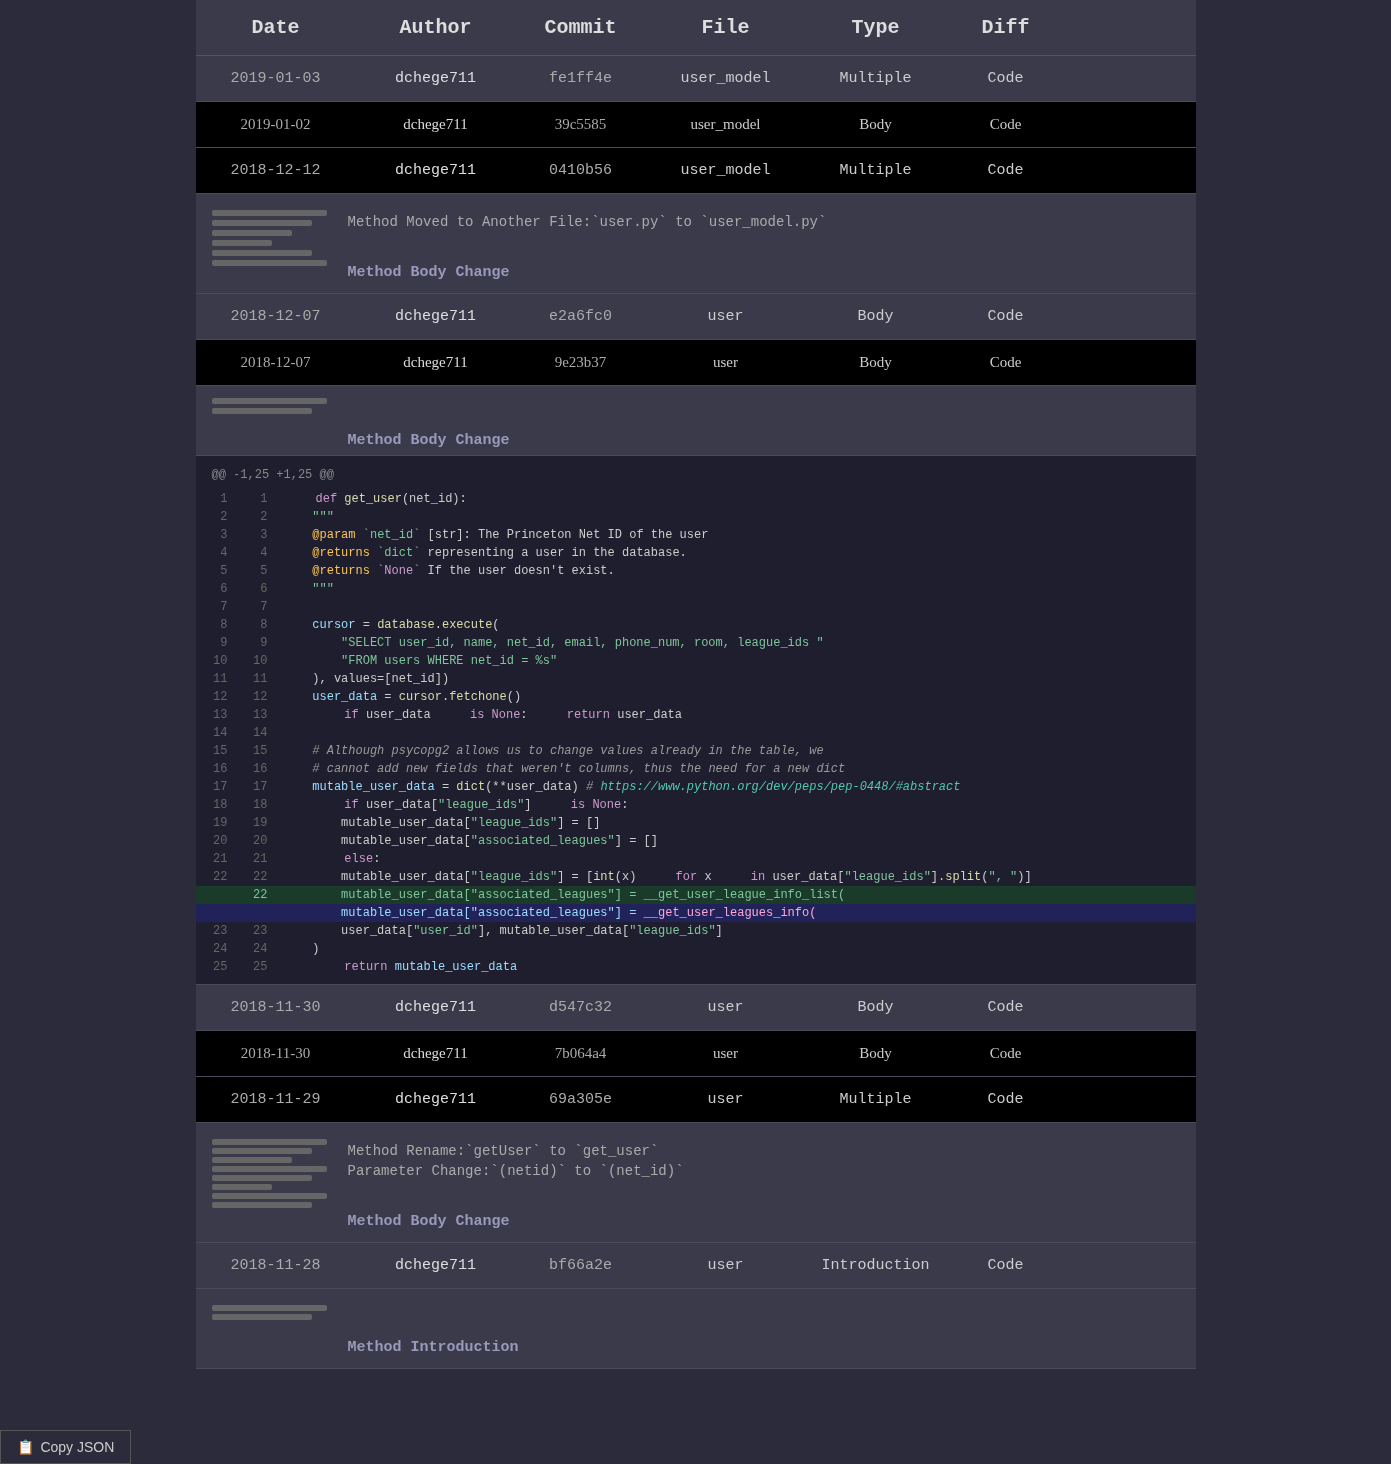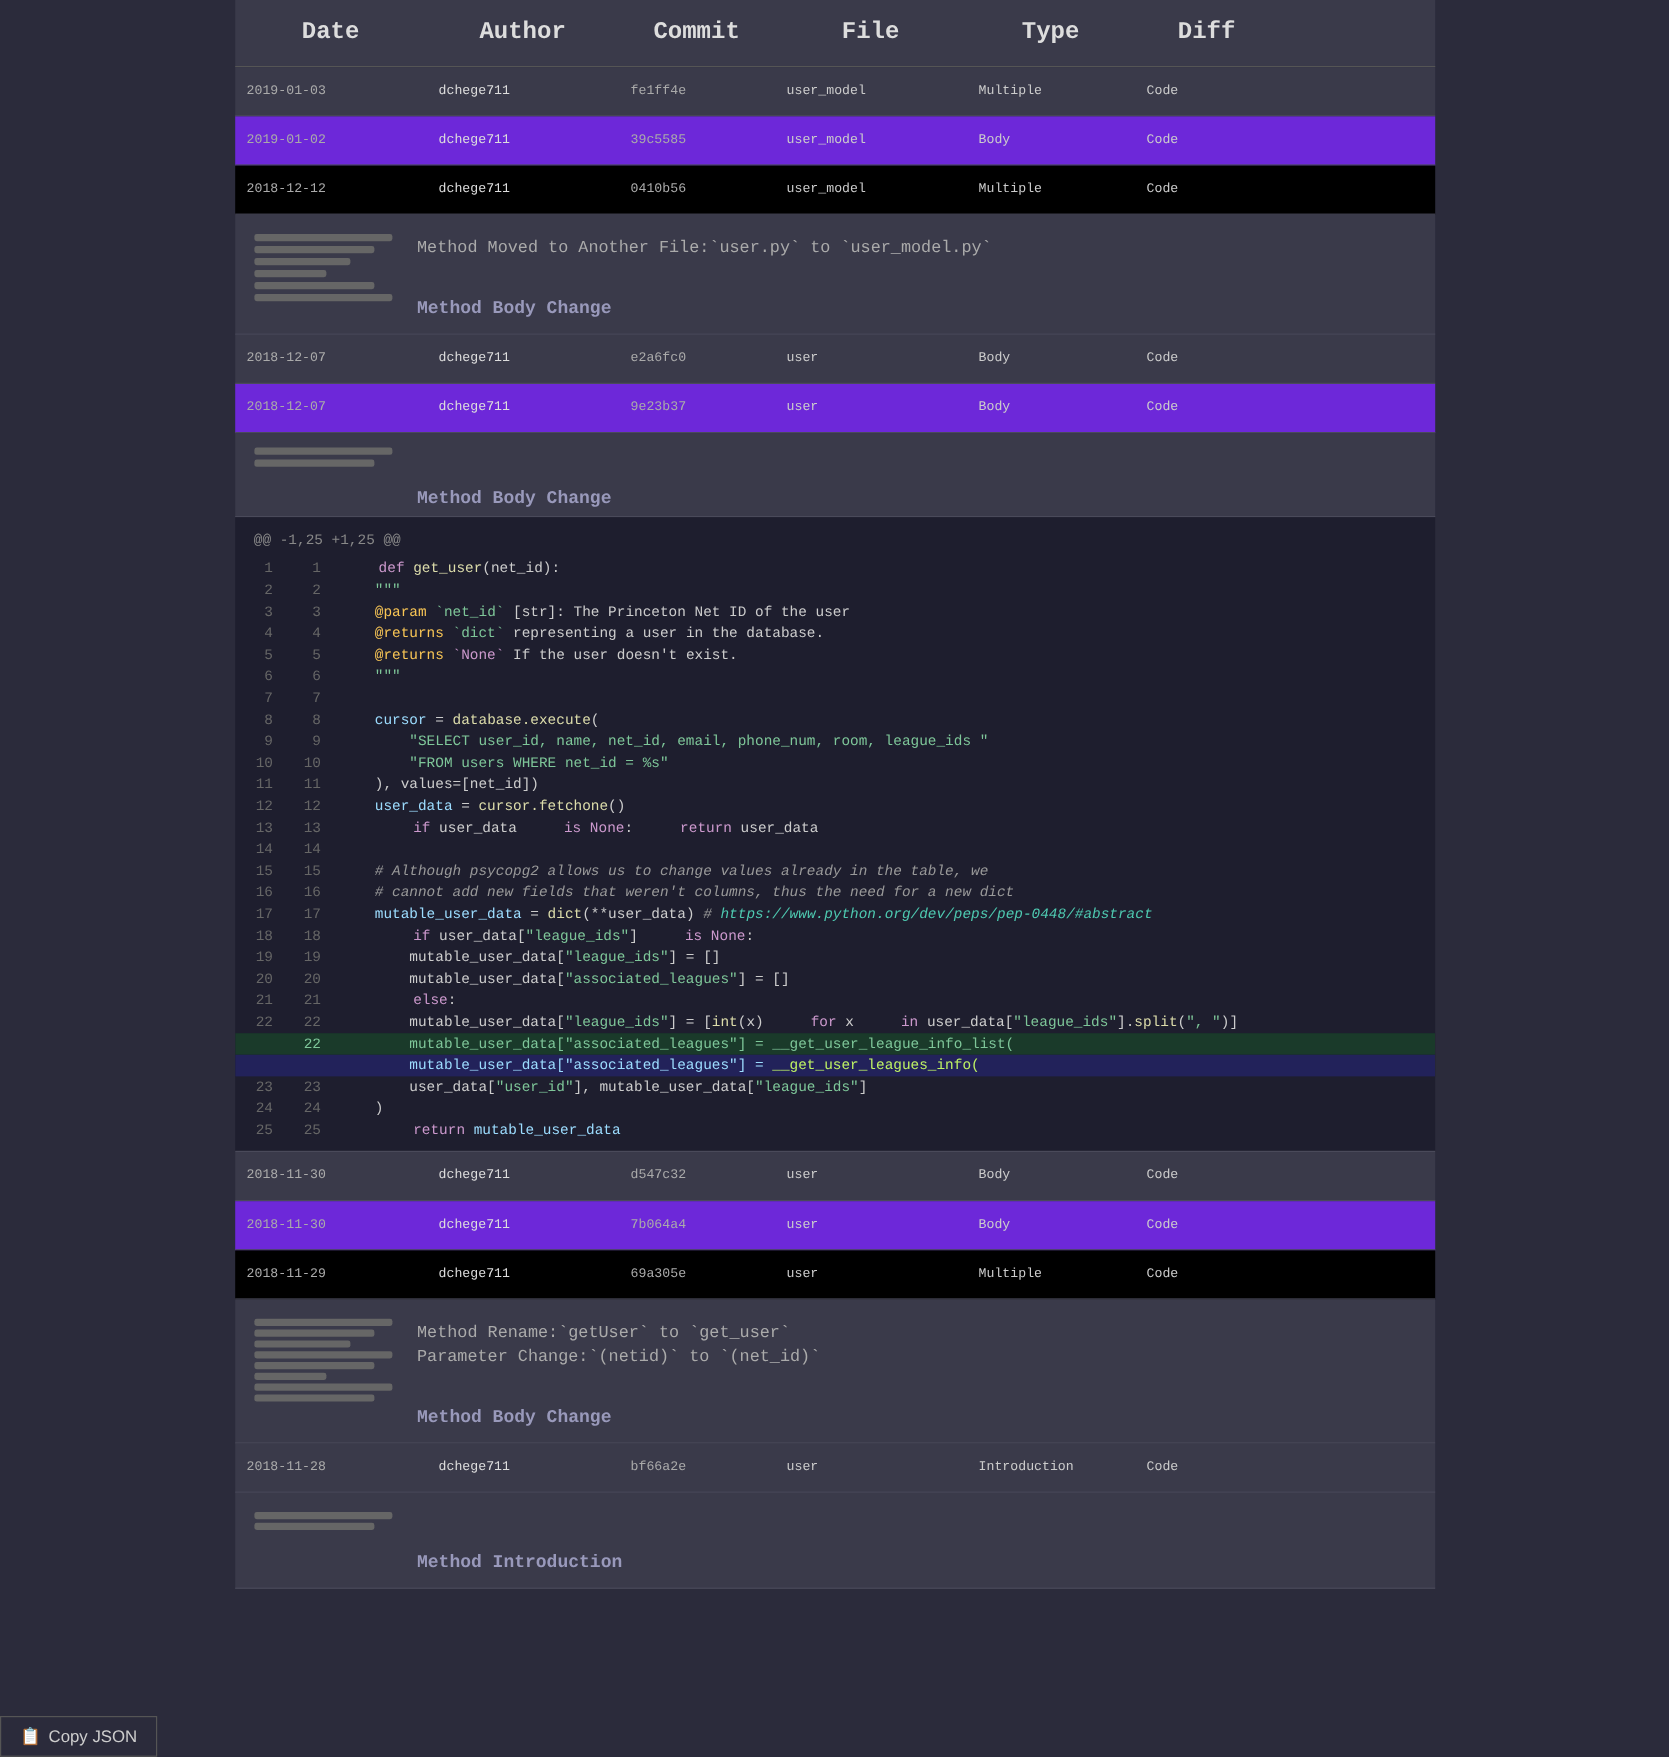--- a/index.html
+++ b/index.html
@@ -31,31 +31,33 @@
     }
 
     .data-row {
       display: grid;
       grid-template-columns: 160px 160px 130px 160px 140px 120px;
       background: #3a3a4a;
       border-bottom: 1px solid #4a4a5a;
     }
 
     .data-row.darker {
-      background: #6d28d9;
+      background: #000000;
+      font-family: Liberation Serif, serif;
     }
 
     .data-row.highlight {
       background: #000000;
     }
 
     .data-cell {
       padding: 14px 10px;
       color: #ccc;
-      font-size: 11px;
+      font-size: 15px;
+      text-align: center;
     }
 
     .data-cell.date { color: #aaa; }
     .data-cell.author { color: #ddd; }
     .data-cell.commit { color: #aaa; }
     .data-cell.file { color: #ccc; }
     .data-cell.type { color: #ccc; }
     .data-cell.diff { color: #ccc; }
 
     .expanded-row {
@@ -416,21 +418,21 @@
 
     <div class="diff-line-row highlighted" style="background:#1a3a2a;">
       <span class="line-num-old" style="color:#555;">&nbsp;&nbsp;</span>
       <span class="line-num-new" style="color:#7ec699;">22</span>
       <span class="line-content" style="color:#7ec699;">        mutable_user_data[<span style="color:#7ec699;">"associated_leagues"</span>] = <span style="color:#7ec699;">__get_user_league_info_list(</span></span>
     </div>
 
     <div class="diff-line-row" style="background:#22225a;">
       <span class="line-num-old" style="color:#555;">&nbsp;&nbsp;</span>
       <span class="line-num-new" style="color:#9cdcfe;">&nbsp;&nbsp;</span>
-      <span class="line-content" style="color:#9cdcfe;">        mutable_user_data[<span style="color:#9cdcfe;">"associated_leagues"</span>] = <span style="color:#bef264;">__get_user_leagues_info(</span></span>
+      <span class="line-content" style="color:#9cdcfe;">        mutable_user_data[<span style="color:#9cdcfe;">"associated_leagues"</span>] = <span style="color:#f9a8d4;">__get_user_leagues_info(</span></span>
     </div>
 
     <div class="diff-line-row normal">
       <span class="line-num-old">23</span>
       <span class="line-num-new">23</span>
       <span class="line-content">        user_data[<span class="kw-str">"user_id"</span>], mutable_user_data[<span class="kw-str">"league_ids"</span>]</span>
     </div>
 
     <div class="diff-line-row normal">
       <span class="line-num-old">24</span>

